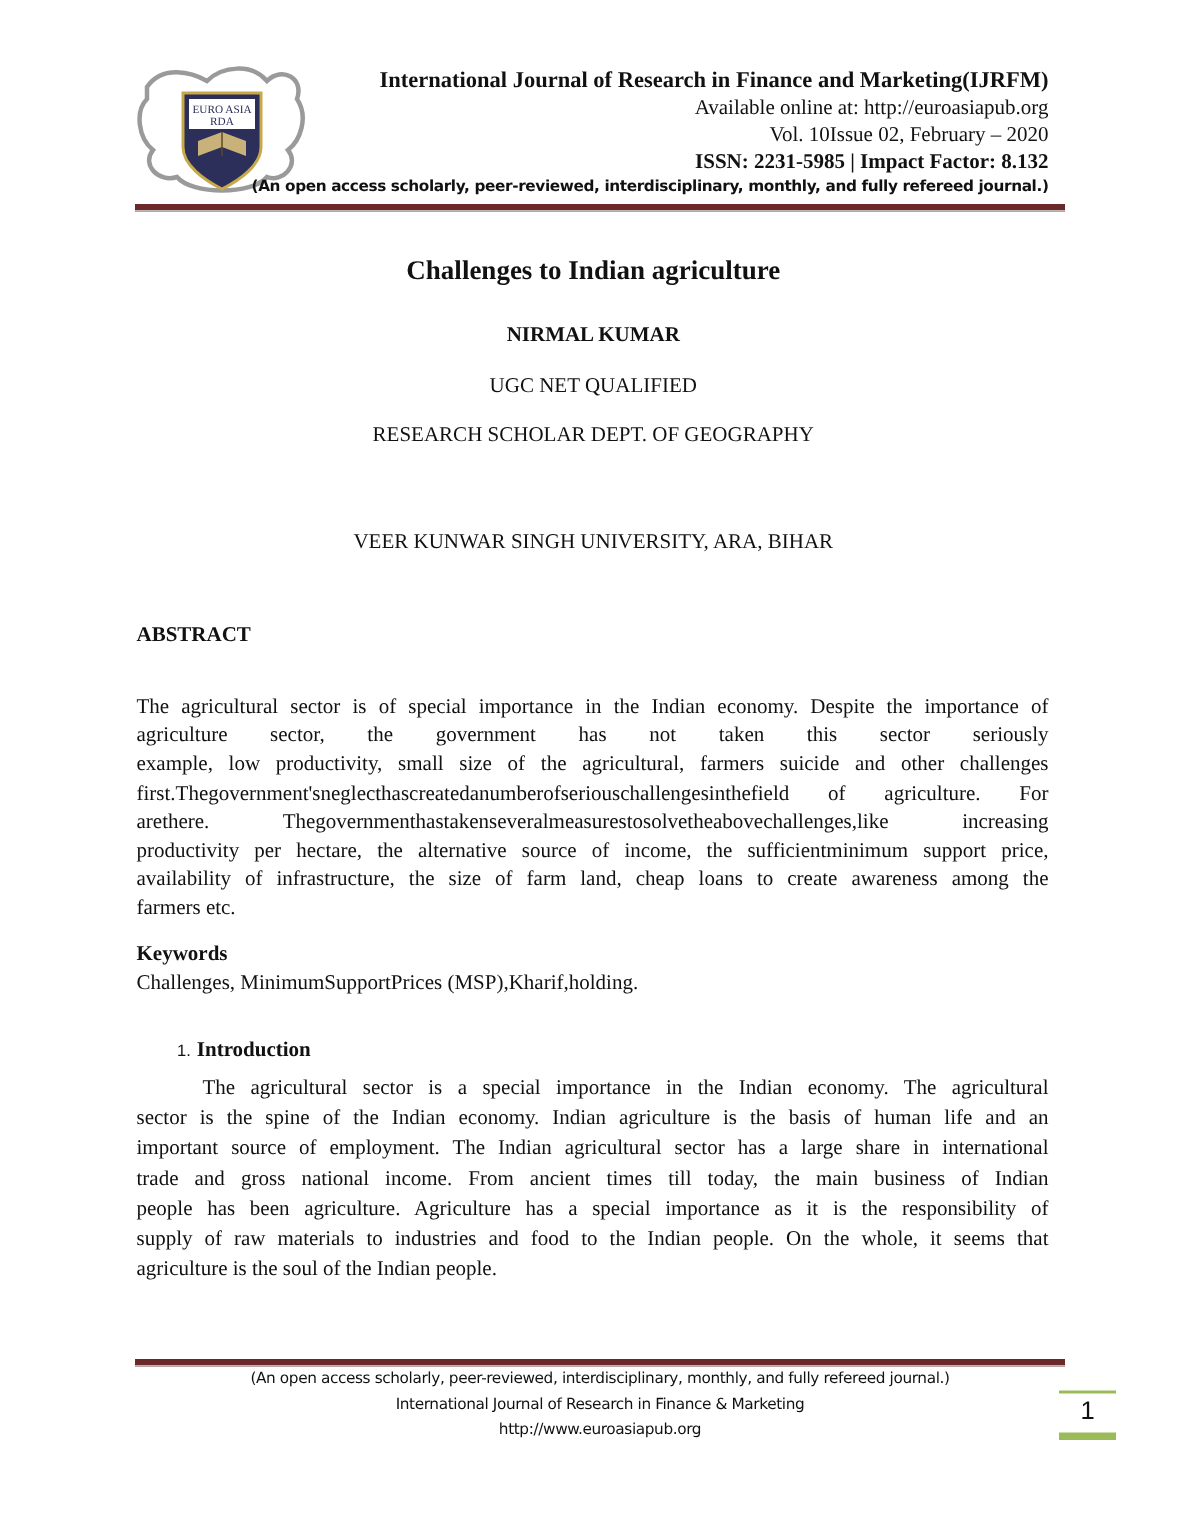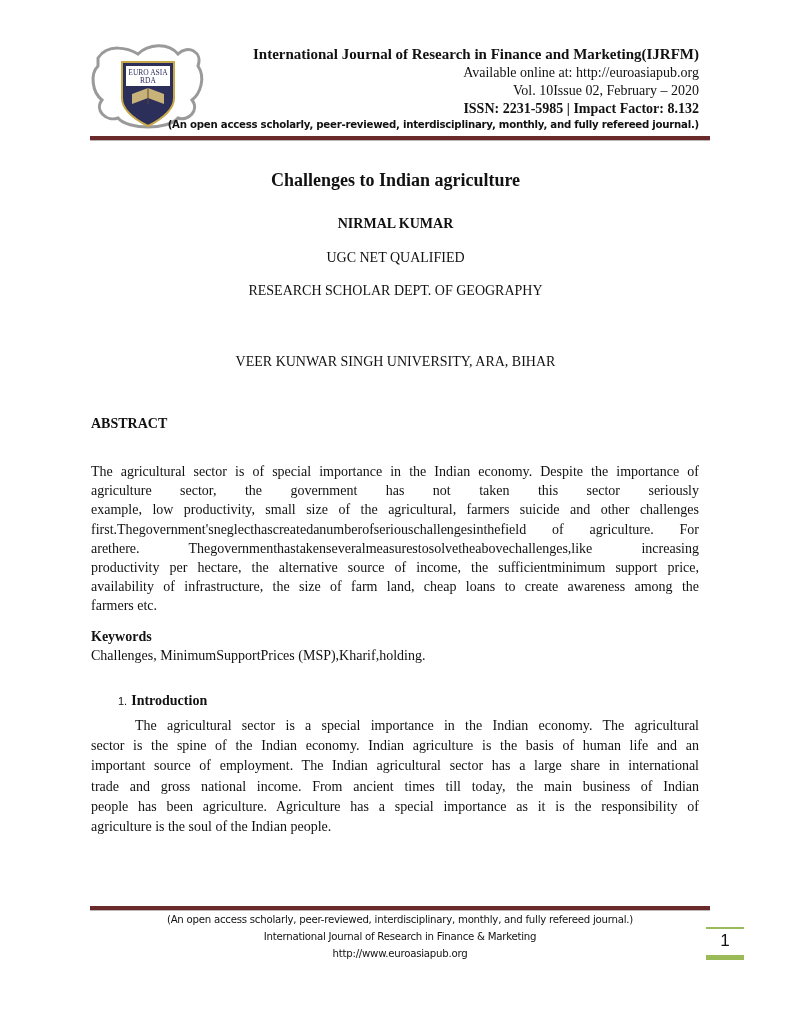--- a/index.html
+++ b/index.html
@@ -87,20 +87,21 @@
 
 <div class="abs" id="intro-heading">
   <span class="num">1.</span><span>Introduction</span>
 </div>
 <div class="abs body" id="intro-text" style="text-indent:0;">
   <span class="jl" style="padding-left:44px;">The agricultural sector is a special importance in the Indian economy. The agricultural</span>
   <span class="jl">sector is the spine of the Indian economy. Indian agriculture is the basis of human life and an</span>
   <span class="jl">important source of employment. The Indian agricultural sector has a large share in international</span>
   <span class="jl">trade and gross national income. From ancient times till today, the main business of Indian</span>
   <span class="jl">people has been agriculture. Agriculture has a special importance as it is the responsibility of</span>
+  <span class="jl">supply of raw materials to industries and food to the Indian people. On the whole, it seems that</span>
   <span class="ll">agriculture is the soul of the Indian people.</span>
 </div>
 
 <div class="abs" id="ftr-rule"></div>
 <div class="abs ftr" id="ftr-openaccess">(An open access scholarly, peer-reviewed, interdisciplinary, monthly, and fully refereed journal.)</div>
 <div class="abs ftr" id="ftr-journal">International Journal of Research in Finance &amp; Marketing</div>
 <div class="abs ftr" id="ftr-url">http://www.euroasiapub.org</div>
 <div class="abs" id="page-top-bar"></div>
 <div class="abs" id="page-number">1</div>
 <div class="abs" id="page-bottom-bar"></div>

